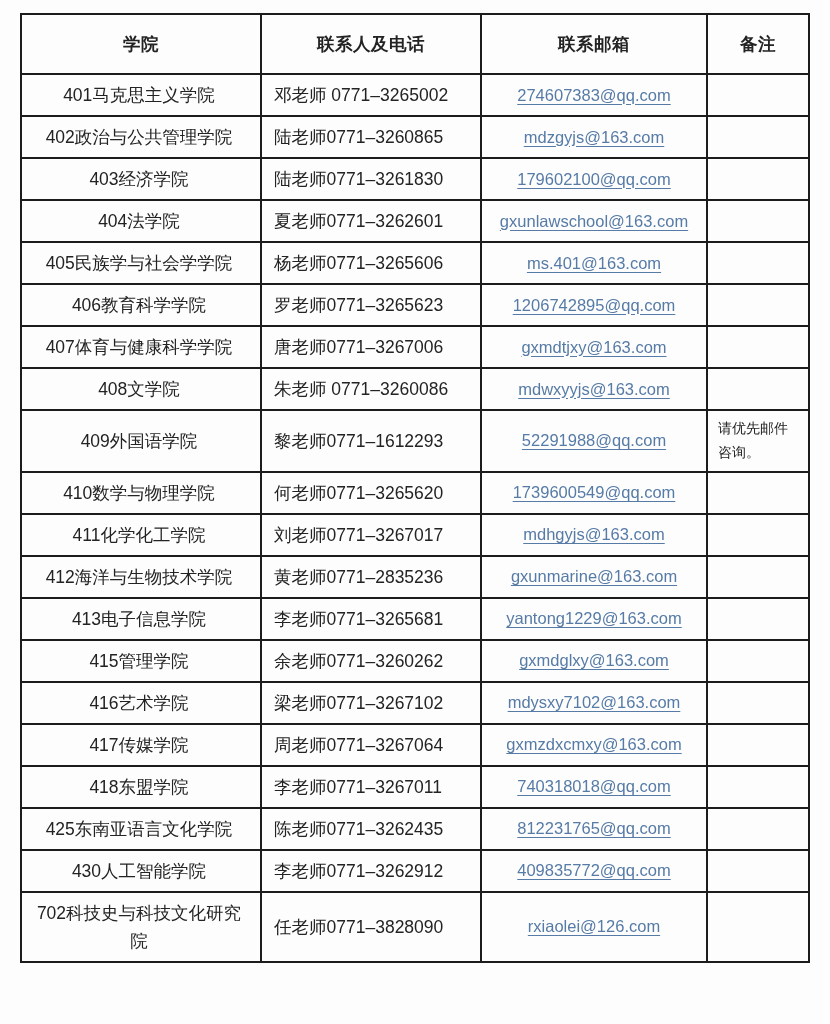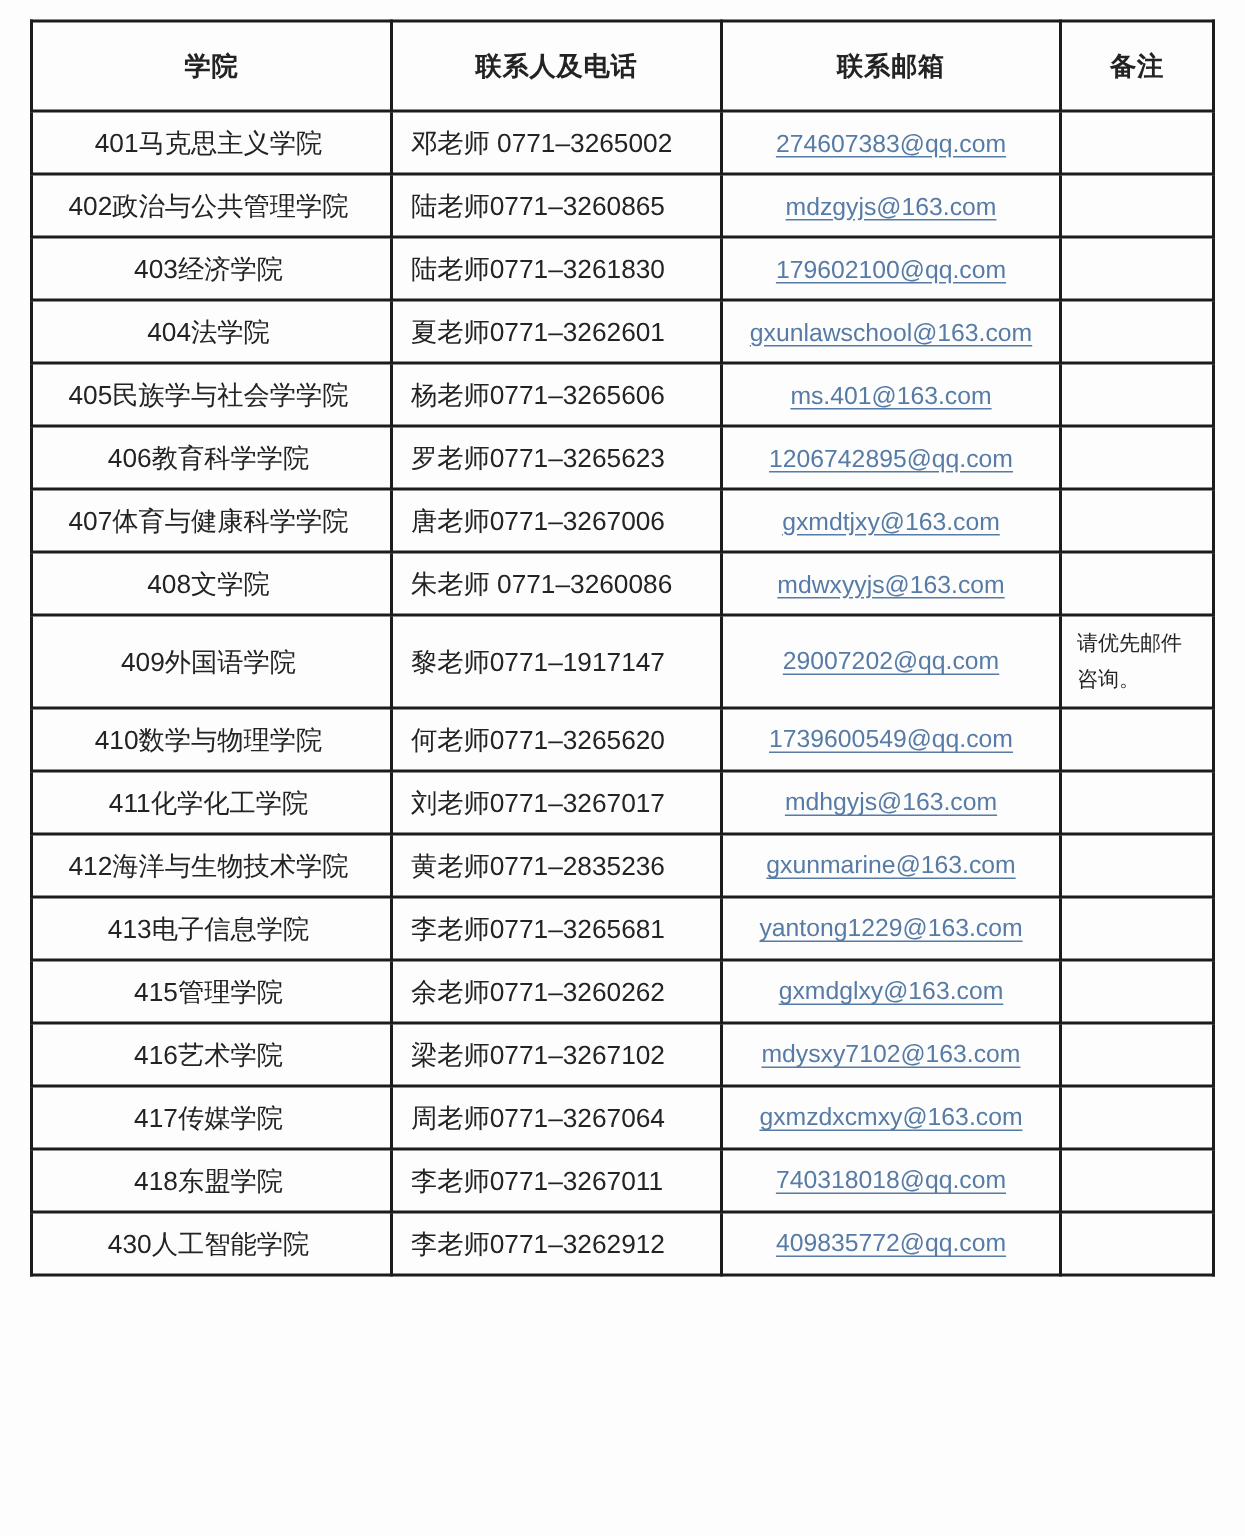--- a/index.html
+++ b/index.html
@@ -130,22 +130,22 @@
           <td class="note"></td>
         </tr>
         <tr>
           <td class="college">408文学院</td>
           <td class="contact">朱老师 0771–3260086</td>
           <td class="email"><a>mdwxyyjs@163.com</a></td>
           <td class="note"></td>
         </tr>
         <tr>
           <td class="college">409外国语学院</td>
-          <td class="contact">黎老师0771–1917147</td>
-          <td class="email"><a>29007202@qq.com</a></td>
+          <td class="contact">黎老师0771–1612293</td>
+          <td class="email"><a>52291988@qq.com</a></td>
           <td class="note">请优先邮件咨询。</td>
         </tr>
         <tr>
           <td class="college">410数学与物理学院</td>
           <td class="contact">何老师0771–3265620</td>
           <td class="email"><a>1739600549@qq.com</a></td>
           <td class="note"></td>
         </tr>
         <tr>
           <td class="college">411化学化工学院</td>
@@ -183,20 +183,32 @@
           <td class="email"><a>gxmzdxcmxy@163.com</a></td>
           <td class="note"></td>
         </tr>
         <tr>
           <td class="college">418东盟学院</td>
           <td class="contact">李老师0771–3267011</td>
           <td class="email"><a>740318018@qq.com</a></td>
           <td class="note"></td>
         </tr>
         <tr>
+          <td class="college">425东南亚语言文化学院</td>
+          <td class="contact">陈老师0771–3262435</td>
+          <td class="email"><a>812231765@qq.com</a></td>
+          <td class="note"></td>
+        </tr>
+        <tr>
           <td class="college">430人工智能学院</td>
           <td class="contact">李老师0771–3262912</td>
           <td class="email"><a>409835772@qq.com</a></td>
+          <td class="note"></td>
+        </tr>
+        <tr>
+          <td class="college">702科技史与科技文化研究院</td>
+          <td class="contact">任老师0771–3828090</td>
+          <td class="email"><a>rxiaolei@126.com</a></td>
           <td class="note"></td>
         </tr>
       </tbody>
   </table>
 </div>
 
 </body></html>

